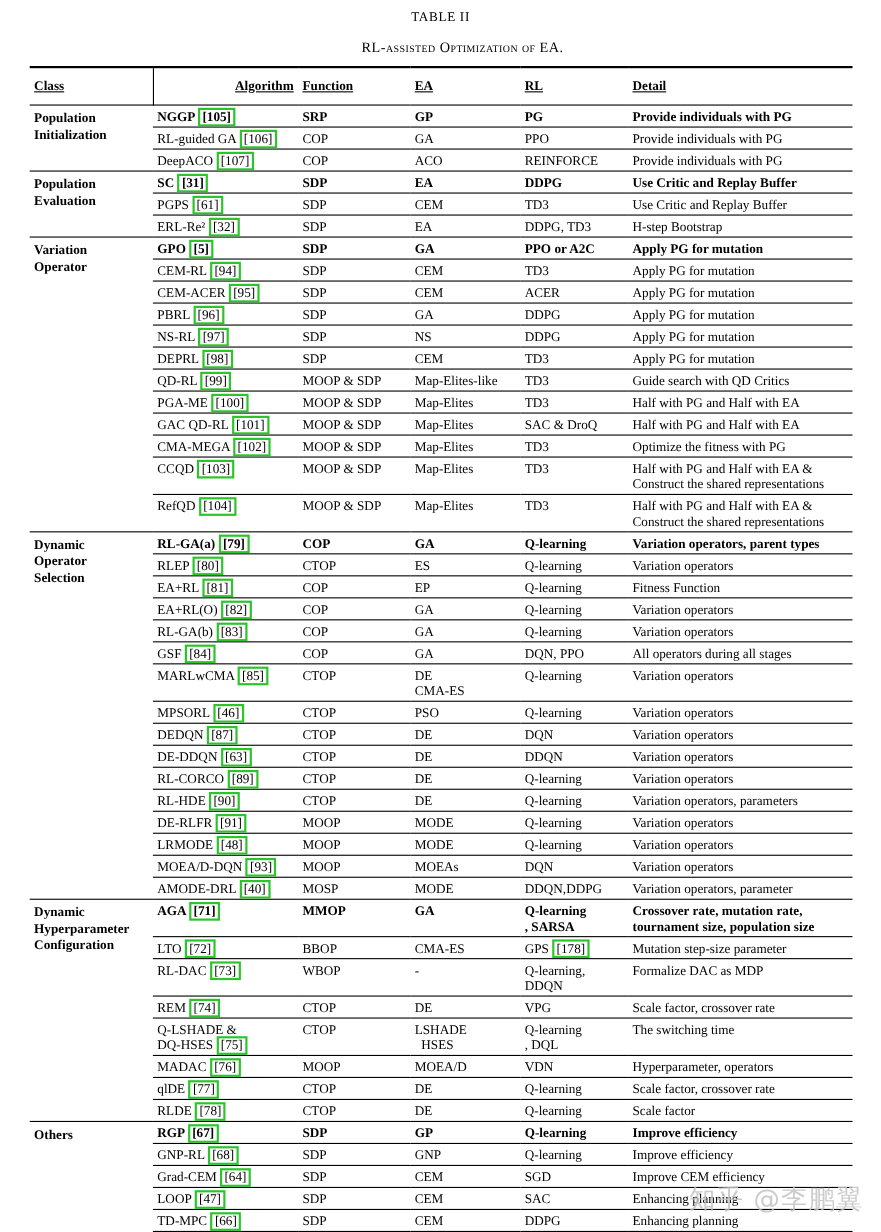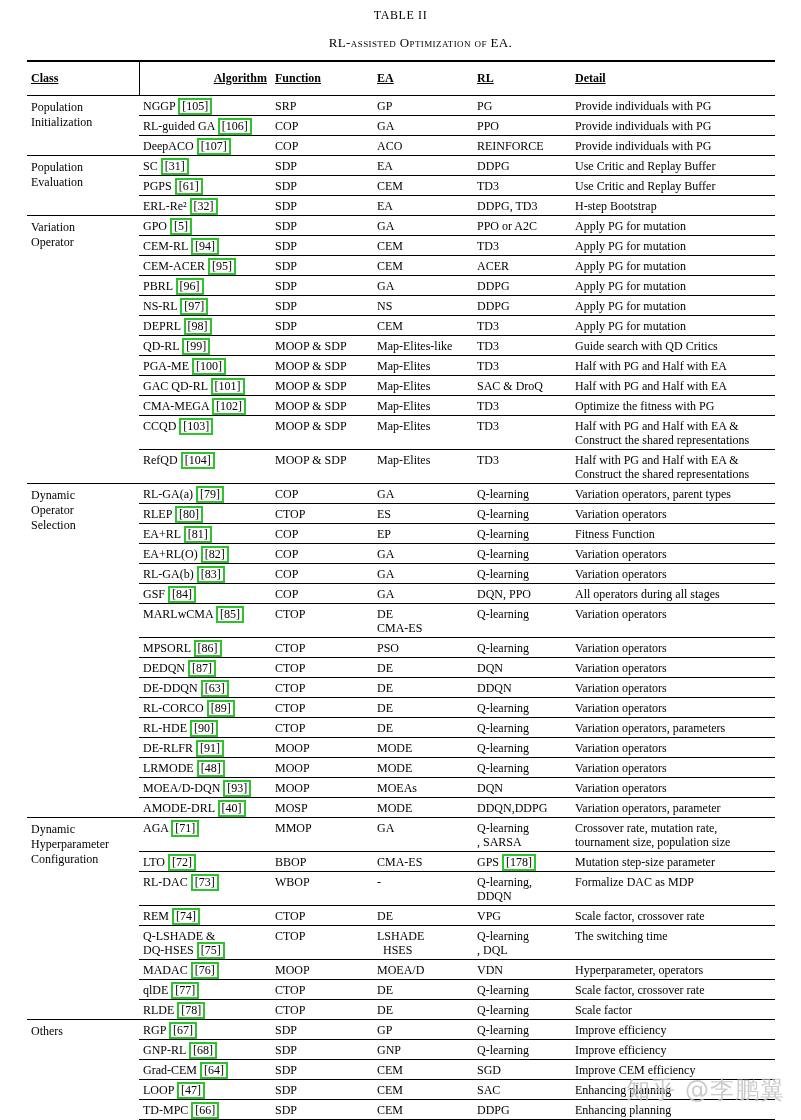--- a/index.html
+++ b/index.html
@@ -25,21 +25,21 @@
   th:nth-child(3){ width:102px; }
   th:nth-child(4){ width:100px; }
   th:nth-child(5){ width:98px; }
   th:nth-child(6){ width:204px; }
   th.class-col { border-right:1px solid #000; }
   td {
     vertical-align:top; padding:3px 4px 2px 4px; line-height:14px;
     white-space:pre-line; overflow:hidden;
   }
   tbody td { border-top:1px solid #000; }
-  tbody tr.group-start td { border-top:1.5px solid #000; }
+  tbody tr.group-start td { border-top:1.5px solid #000;font-weight:bold; }
   tbody tr:last-child td { border-bottom:1px solid #000;margin-left:16px; }
   td.class-cell { padding-top:4px; line-height:15px; }
   .cite {
     display:inline-block;
     border:2px solid var(--ann, #2bc52b);
     padding:0 2px; margin:-2px 0; line-height:13px;
   }
   .watermark {
     position:absolute; right:16px; bottom:14px;
     font-size:24px; font-weight:normal;
@@ -251,21 +251,21 @@
           </tr>
           <tr>
             <td class="algo">MARLwCMA <span class="cite">[85]</span></td>
             <td class="prob">CTOP</td>
             <td class="ea">DE
 CMA-ES</td>
             <td class="rl">Q-learning</td>
             <td class="detail">Variation operators</td>
           </tr>
           <tr>
-            <td class="algo">MPSORL <span class="cite">[86]</span></td>
+            <td class="algo">MPSORL <span class="cite">[46]</span></td>
             <td class="prob">CTOP</td>
             <td class="ea">PSO</td>
             <td class="rl">Q-learning</td>
             <td class="detail">Variation operators</td>
           </tr>
           <tr>
             <td class="algo">DEDQN <span class="cite">[87]</span></td>
             <td class="prob">CTOP</td>
             <td class="ea">DE</td>
             <td class="rl">DQN</td>

